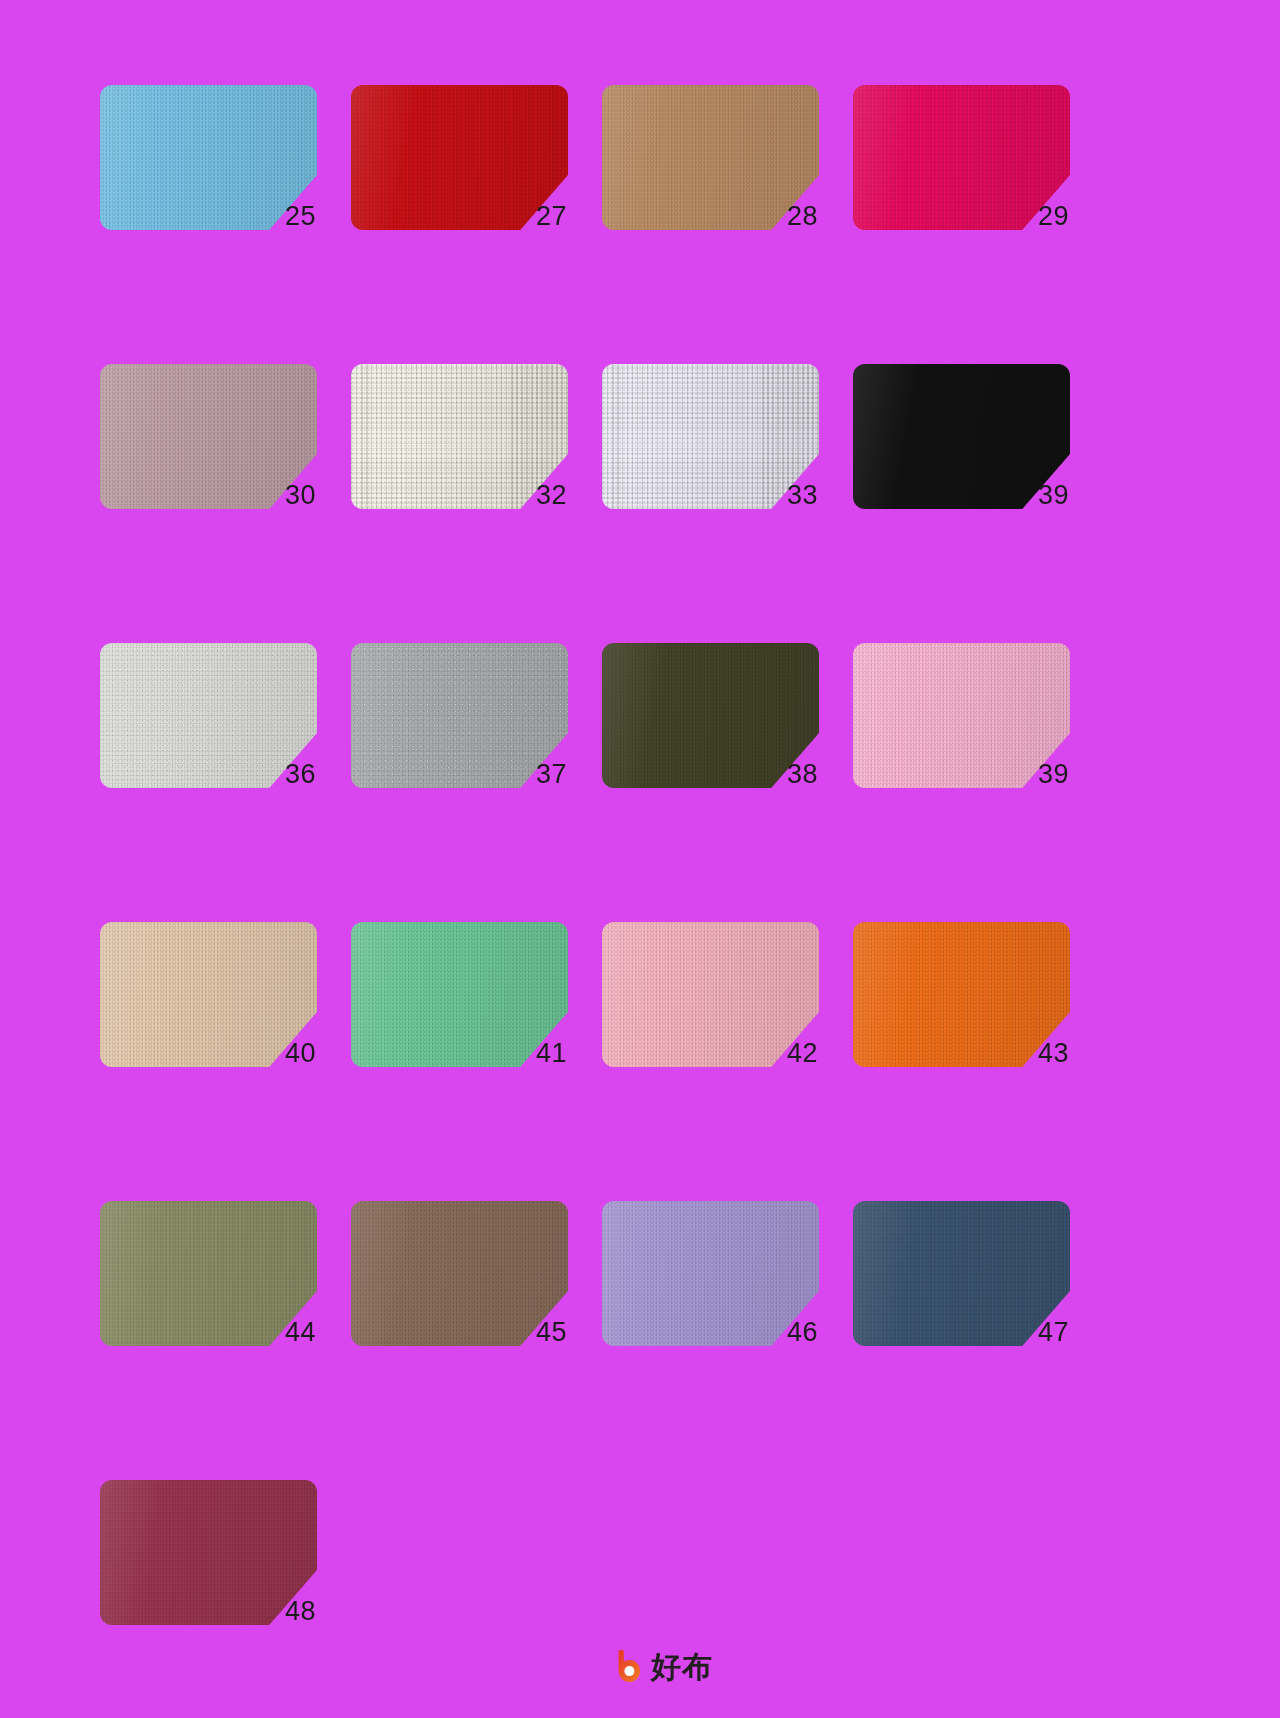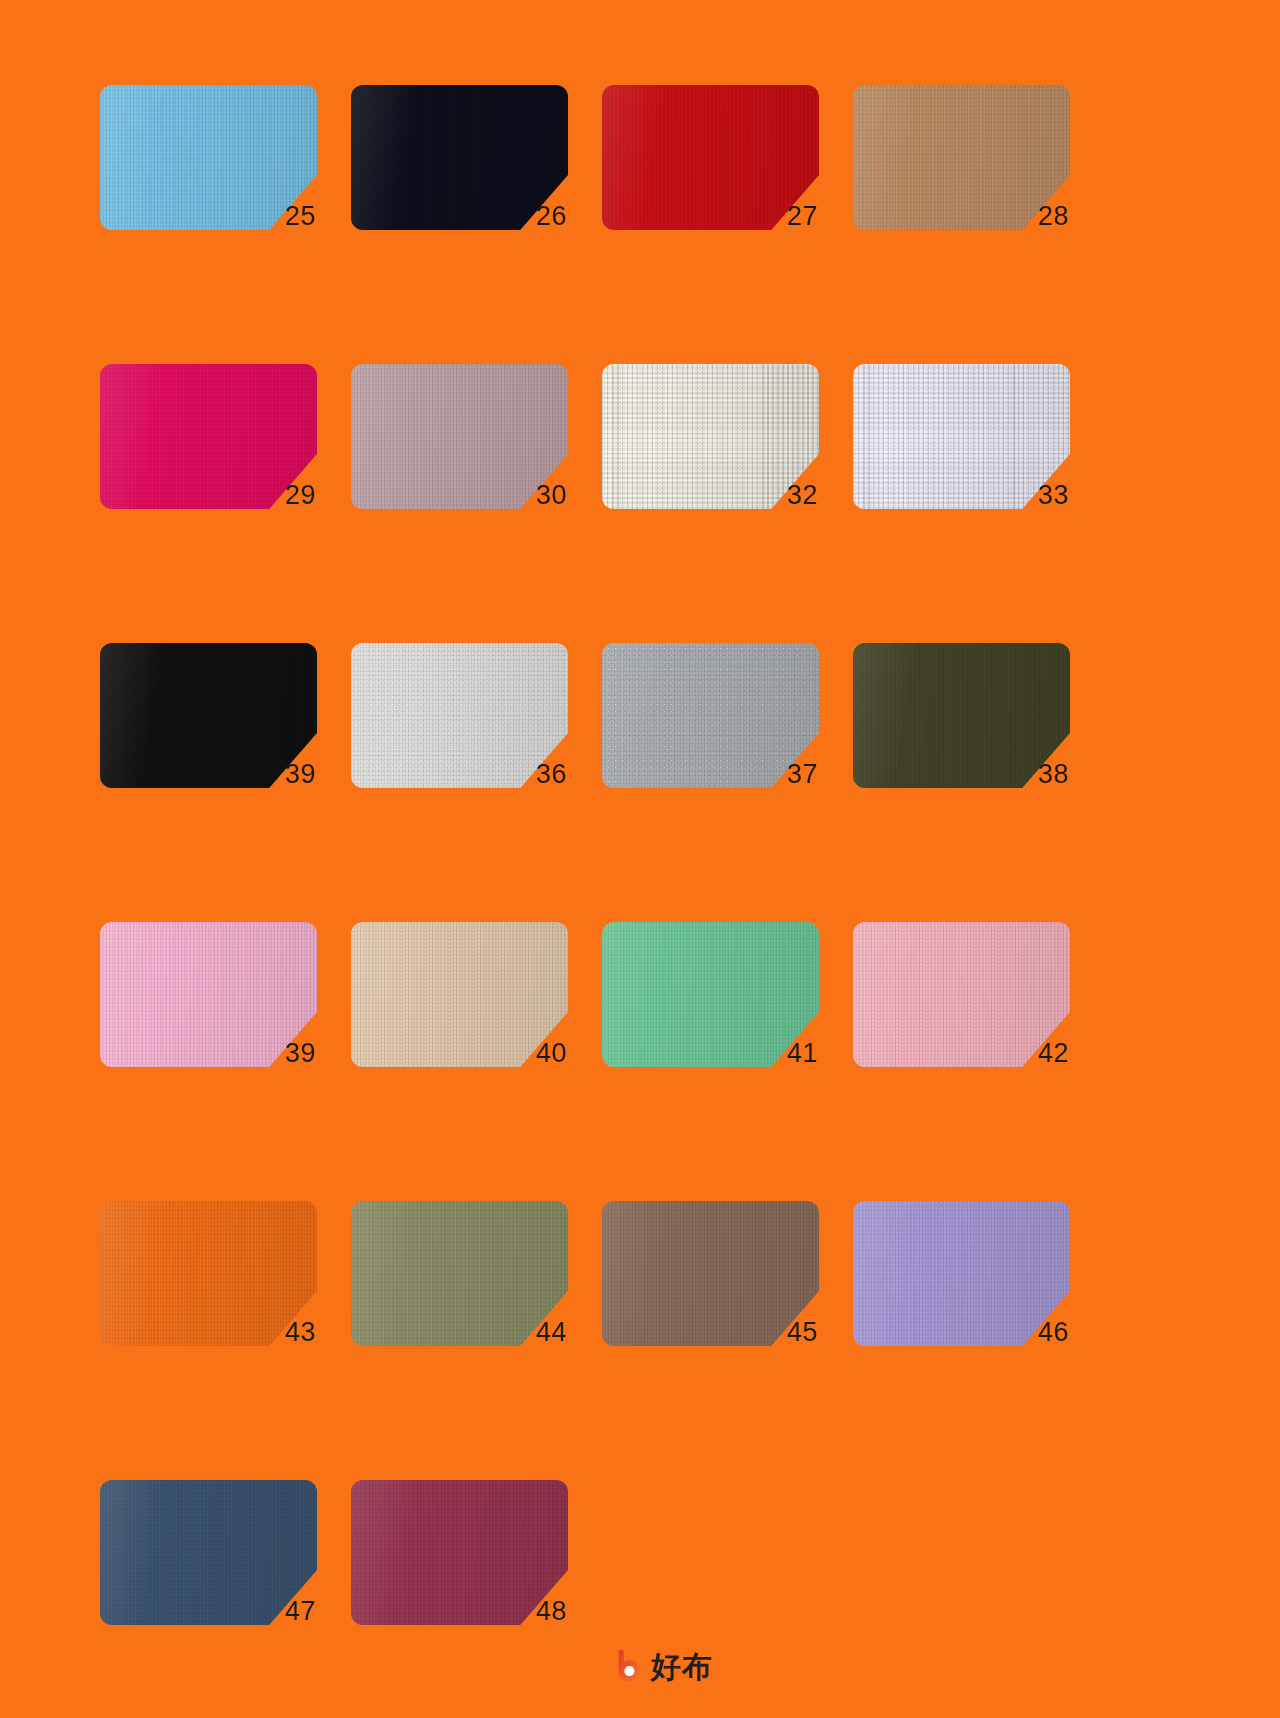--- a/index.html
+++ b/index.html
@@ -12,21 +12,21 @@
     height: 1718px;
     font-family: "Liberation Sans", sans-serif;
     position: relative;
     overflow: hidden;
   }
 
   .page {
     position: relative;
     width: 1280px;
     height: 1718px;
-    background: #f97316;
+    background: #d946ef;
   }
 
   .swatch-grid {
     position: absolute;
     left: 100px;
     top: 85px;
     width: 1080px;
     display: grid;
     grid-template-columns: repeat(4, 217px);
     column-gap: 34px;
@@ -153,28 +153,20 @@
 <div class="page">
 
   <div class="swatch-grid">
       <div class="swatch-cell">
         <div class="chip" style="background-color: rgb(121, 196, 232);">
           <span class="tex"></span>
           <span class="tex2"></span>
           <span class="sheen"></span>
         </div>
         <span class="swatch-number">25</span>
-      </div>
-      <div class="swatch-cell">
-        <div class="chip" style="background-color: rgb(13, 15, 28);">
-          <span class="tex"></span>
-          <span class="tex2"></span>
-          <span class="sheen"></span>
-        </div>
-        <span class="swatch-number">26</span>
       </div>
       <div class="swatch-cell">
         <div class="chip" style="background-color: rgb(203, 16, 22);">
           <span class="tex"></span>
           <span class="tex2"></span>
           <span class="sheen"></span>
         </div>
         <span class="swatch-number">27</span>
       </div>
       <div class="swatch-cell">

